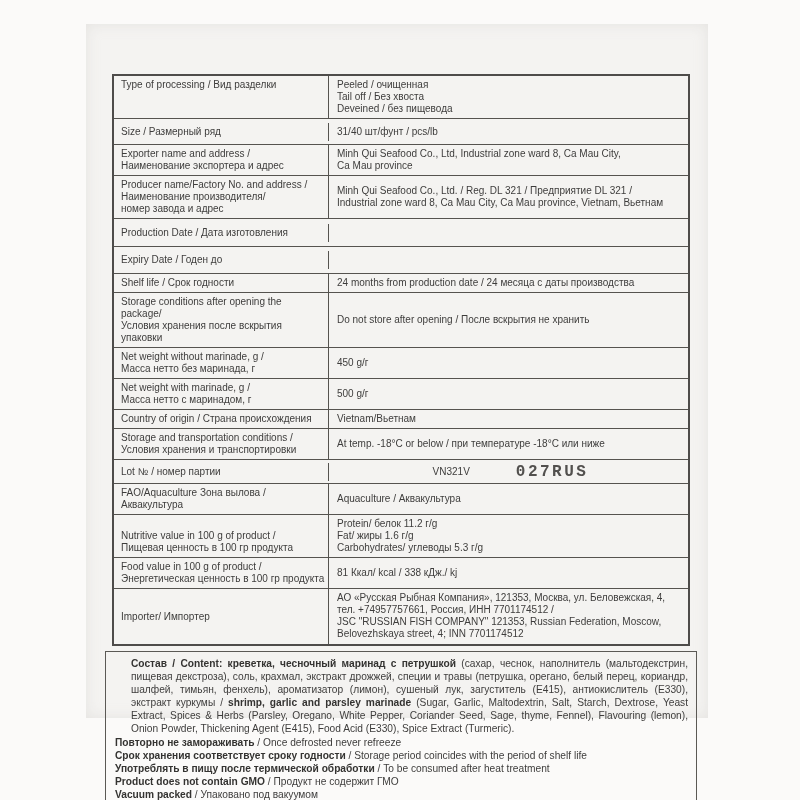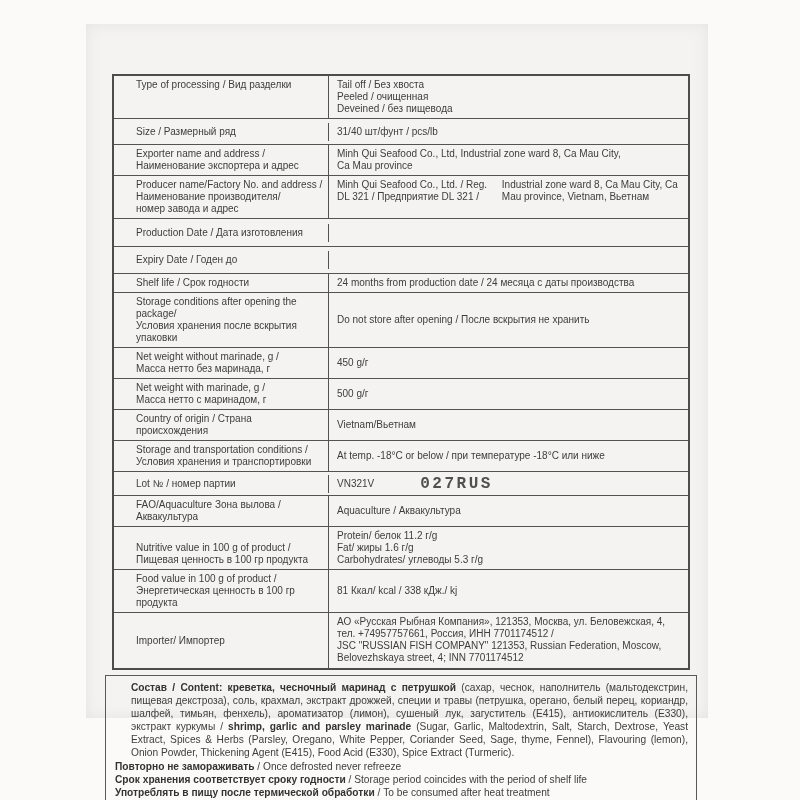--- a/index.html
+++ b/index.html
@@ -22,28 +22,28 @@
   .spec-table{
     width:578px;box-sizing:border-box;
     border:2px solid #4e4c4a;
     font-size:10px;line-height:12px;
   }
   .row{display:flex;border-top:1px solid #55534f;box-sizing:border-box;}
   .row:first-child{border-top:none;}
   .cl{
     flex:0 0 215px;width:215px;box-sizing:border-box;
     border-right:1px solid #55534f;
-    padding:3px 3px 3px 22px;
+    padding:3px 3px 3px 7px;
   }
   .cv{
     flex:1 1 auto;box-sizing:border-box;
     padding:3px 4px 3px 8px;
   }
   .row.center-label{align-items:center;}
-  .lot-line{display:flex;align-items:center;}
+  .lot-line{display:flex;align-items:center;justify-content:center;}
   .stamp{
     font-family:Liberation Mono, monospace;
     font-size:16px;font-weight:700;letter-spacing:2.5px;
     color:#52504e;margin-left:46px;
   }
   .lot-code{font-size:10px;}
   
   .notes{
     width:592px;margin-left:-7px;margin-top:5px;box-sizing:border-box;
     border:1px solid #5b5955;
@@ -62,22 +62,22 @@
 
 <div class="content">
 
   <div class="spec-table">
 
     <div class="row" style="min-height:37px">
       <div class="cl">
         <div>Type of processing / Вид разделки</div>
       </div>
       <div class="cv">
+        <div>Peeled / очищенная</div>
         <div>Tail off / Без хвоста</div>
-        <div>Peeled / очищенная</div>
         <div>Deveined / без пищевода</div>
       </div>
     </div>
 
     <div class="row center-label" style="min-height:26px">
       <div class="cl">
         <div>Size / Размерный ряд</div>
       </div>
       <div class="cv">
         <div>31/40 шт/фунт / pcs/lb</div>
@@ -94,21 +94,21 @@
         <div>Ca Mau province</div>
       </div>
     </div>
 
     <div class="row" style="min-height:32px">
       <div class="cl">
         <div>Producer name/Factory No. and address /</div>
         <div>Наименование производителя/</div>
         <div>номер завода и адрес</div>
       </div>
-      <div class="cv center-label" style="display:flex;flex-direction:row;justify-content:center">
+      <div class="cv center-label" style="display:flex;flex-direction:column;justify-content:center">
         <div>Minh Qui Seafood Co., Ltd. / Reg. DL 321 / Предприятие DL 321 /</div>
         <div>Industrial zone ward 8, Ca Mau City, Ca Mau province, Vietnam, Вьетнам</div>
       </div>
     </div>
 
     <div class="row center-label" style="min-height:28px">
       <div class="cl">
         <div>Production Date / Дата изготовления</div>
       </div>
       <div class="cv"></div>

